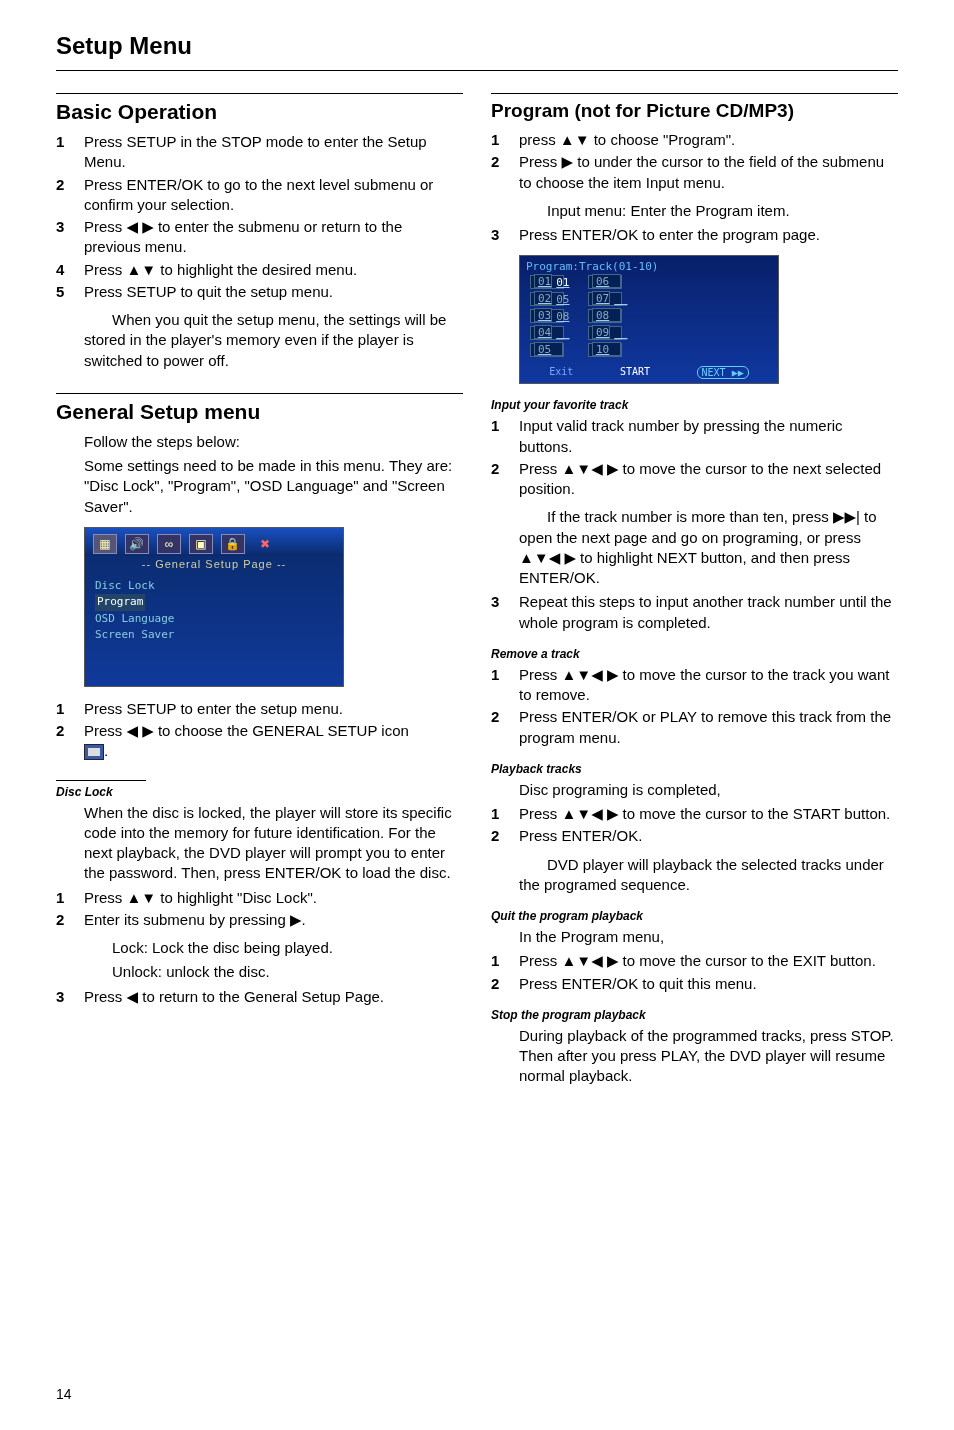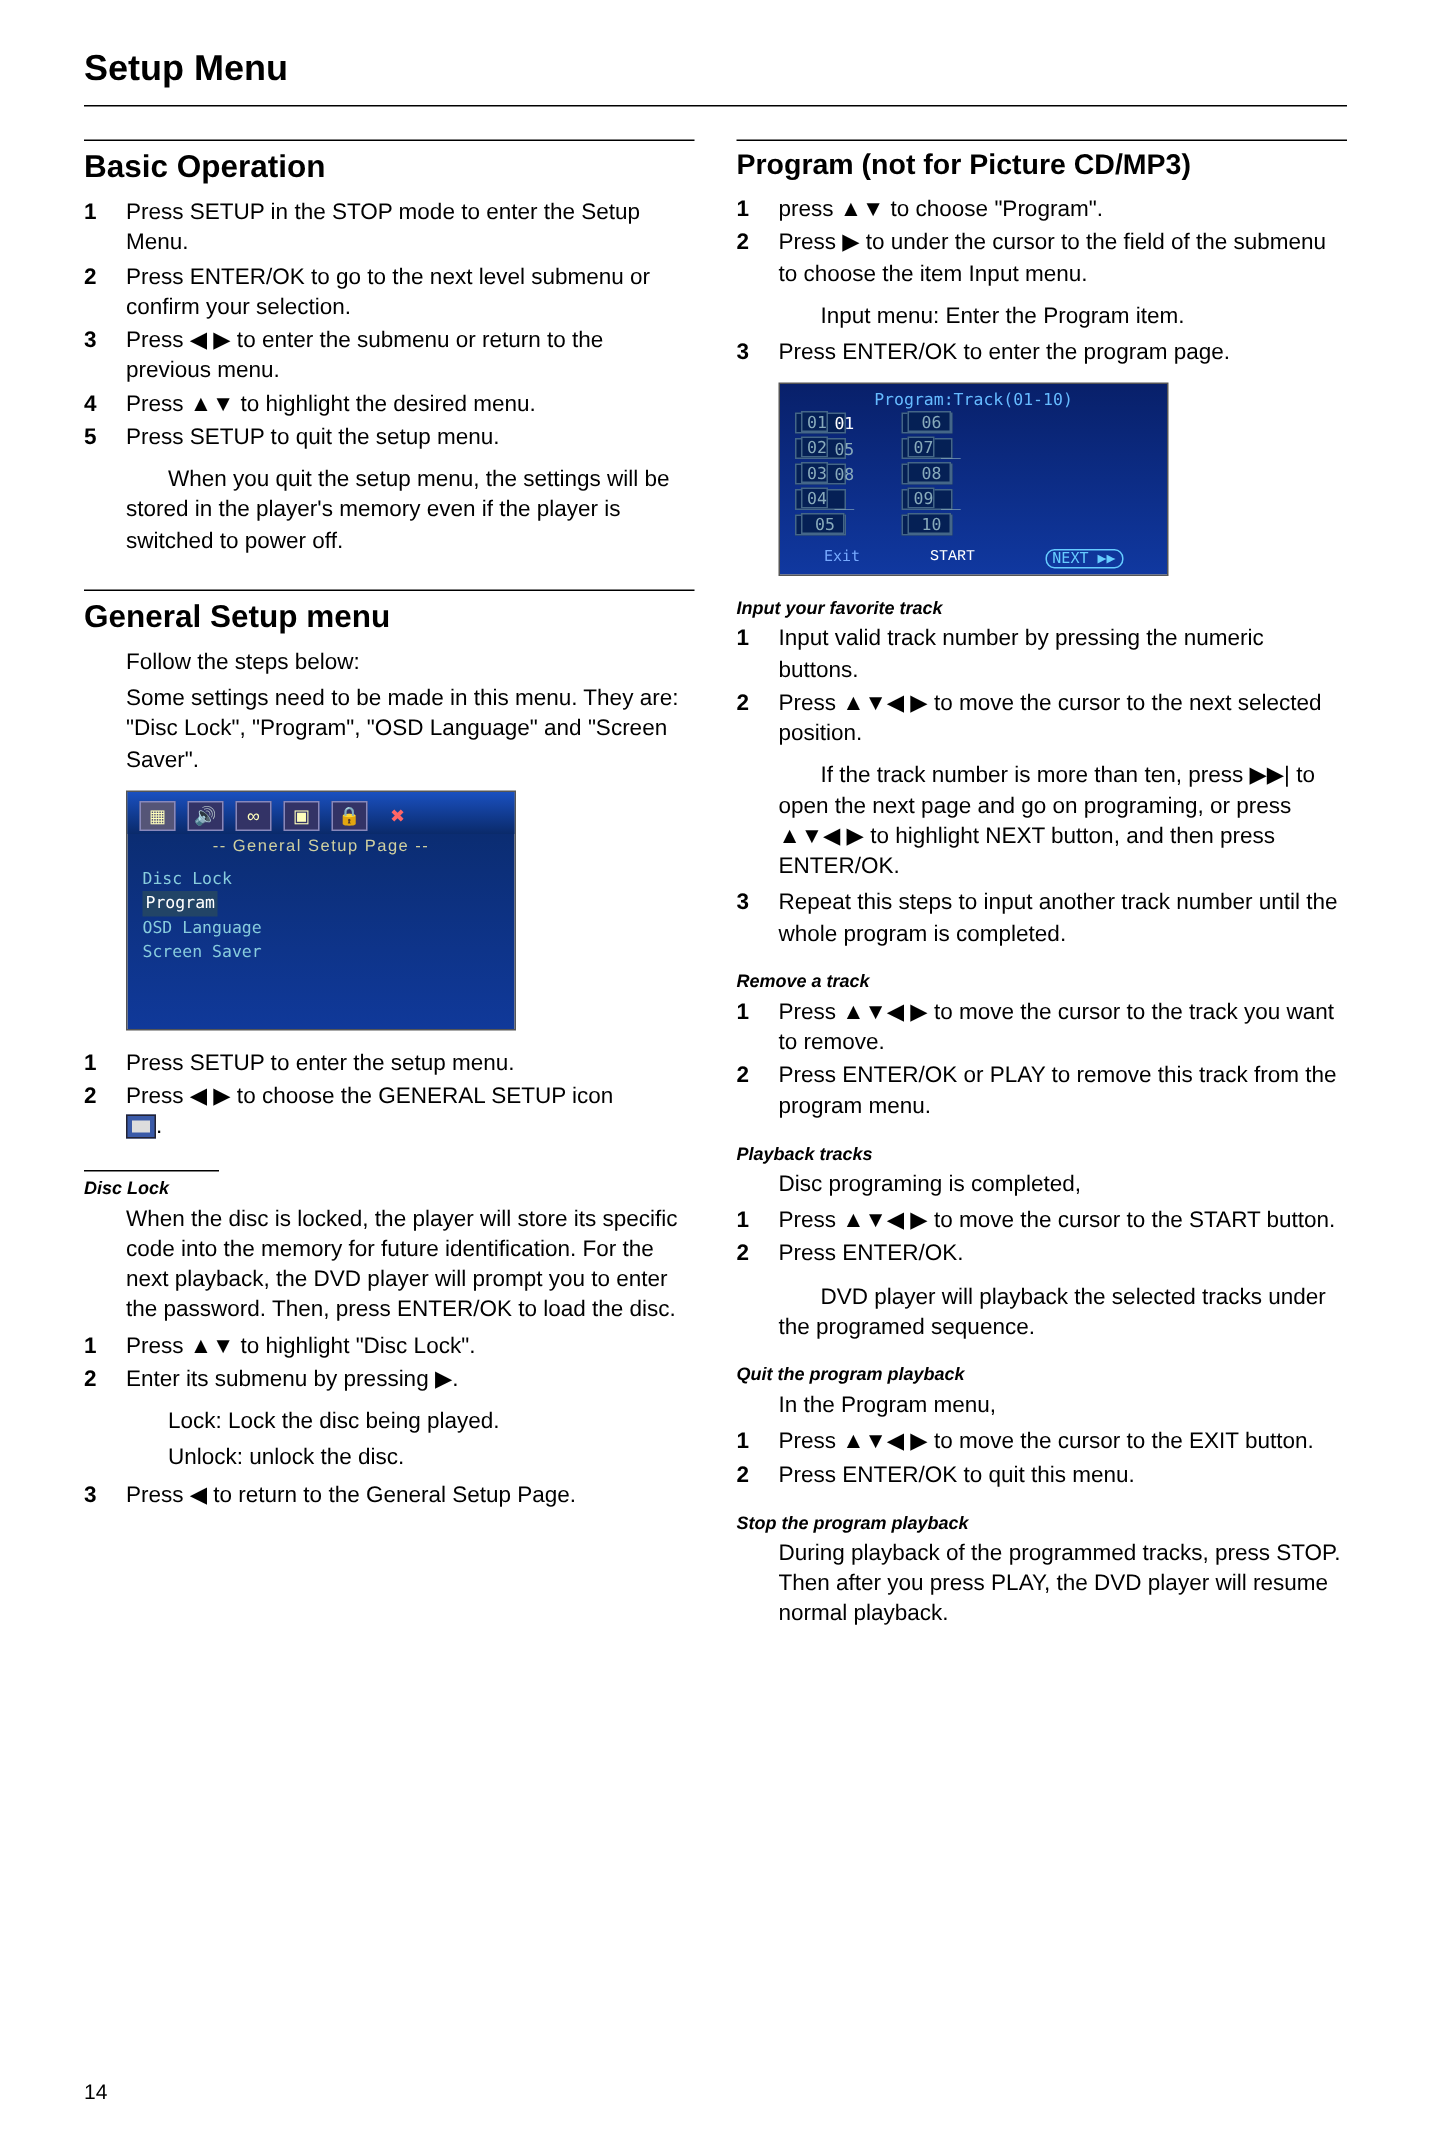--- a/index.html
+++ b/index.html
@@ -108,28 +108,27 @@
   .shot-list { padding:4px 10px; color:#8cd; font-size:11px; line-height:1.5; font-family:monospace;}
   .shot-list .hl { color:#fff; background:#246; display:inline-block; padding:0 2px;}
   
   .shot-program {
     height: 129px;
     background: linear-gradient(#08206a, #1038a0);
     position:relative;
     color:#9cf;
     font-family:monospace;
     font-size:11px;
-    text-align:center;
   }
   .prog-title { color:#6bf; padding:4px 6px 2px; }
-  .prog-grid { display:flex; gap:37px; padding:0 10px;}
+  .prog-grid { display:flex; gap:24px; padding:0 10px;text-decoration:underline;}
   .prog-colcells div { border:1px solid #468; background:#052055; color:#8ab; width:34px; height:14px; margin-bottom:3px; padding-left:3px; line-height:13px;}
   .prog-colcells .row { display:flex; gap:4px; align-items:center;}
   .prog-footer { position:absolute; bottom:4px; left:0; right:0; display:flex; justify-content:space-around; color:#7af; padding:0 6px; font-size:10px;}
-  .prog-footer .hl { color:#fff;font-family:Liberation Mono, monospace; }
+  .prog-footer .hl { color:#fff; }
   .prog-footer .next { color:#6cf; border:1px solid #6cf; border-radius:6px; padding:0 4px;}
   .gen-icon {
     display:inline-block; width:20px; height:16px; background:#3a5aa8;
     border:1px solid #223; vertical-align:middle; position:relative;
   }
   .gen-icon::after{ content:""; position:absolute; inset:3px; background:#ddd;}
   
   .page-num {
     position:absolute;
     left:56px;

